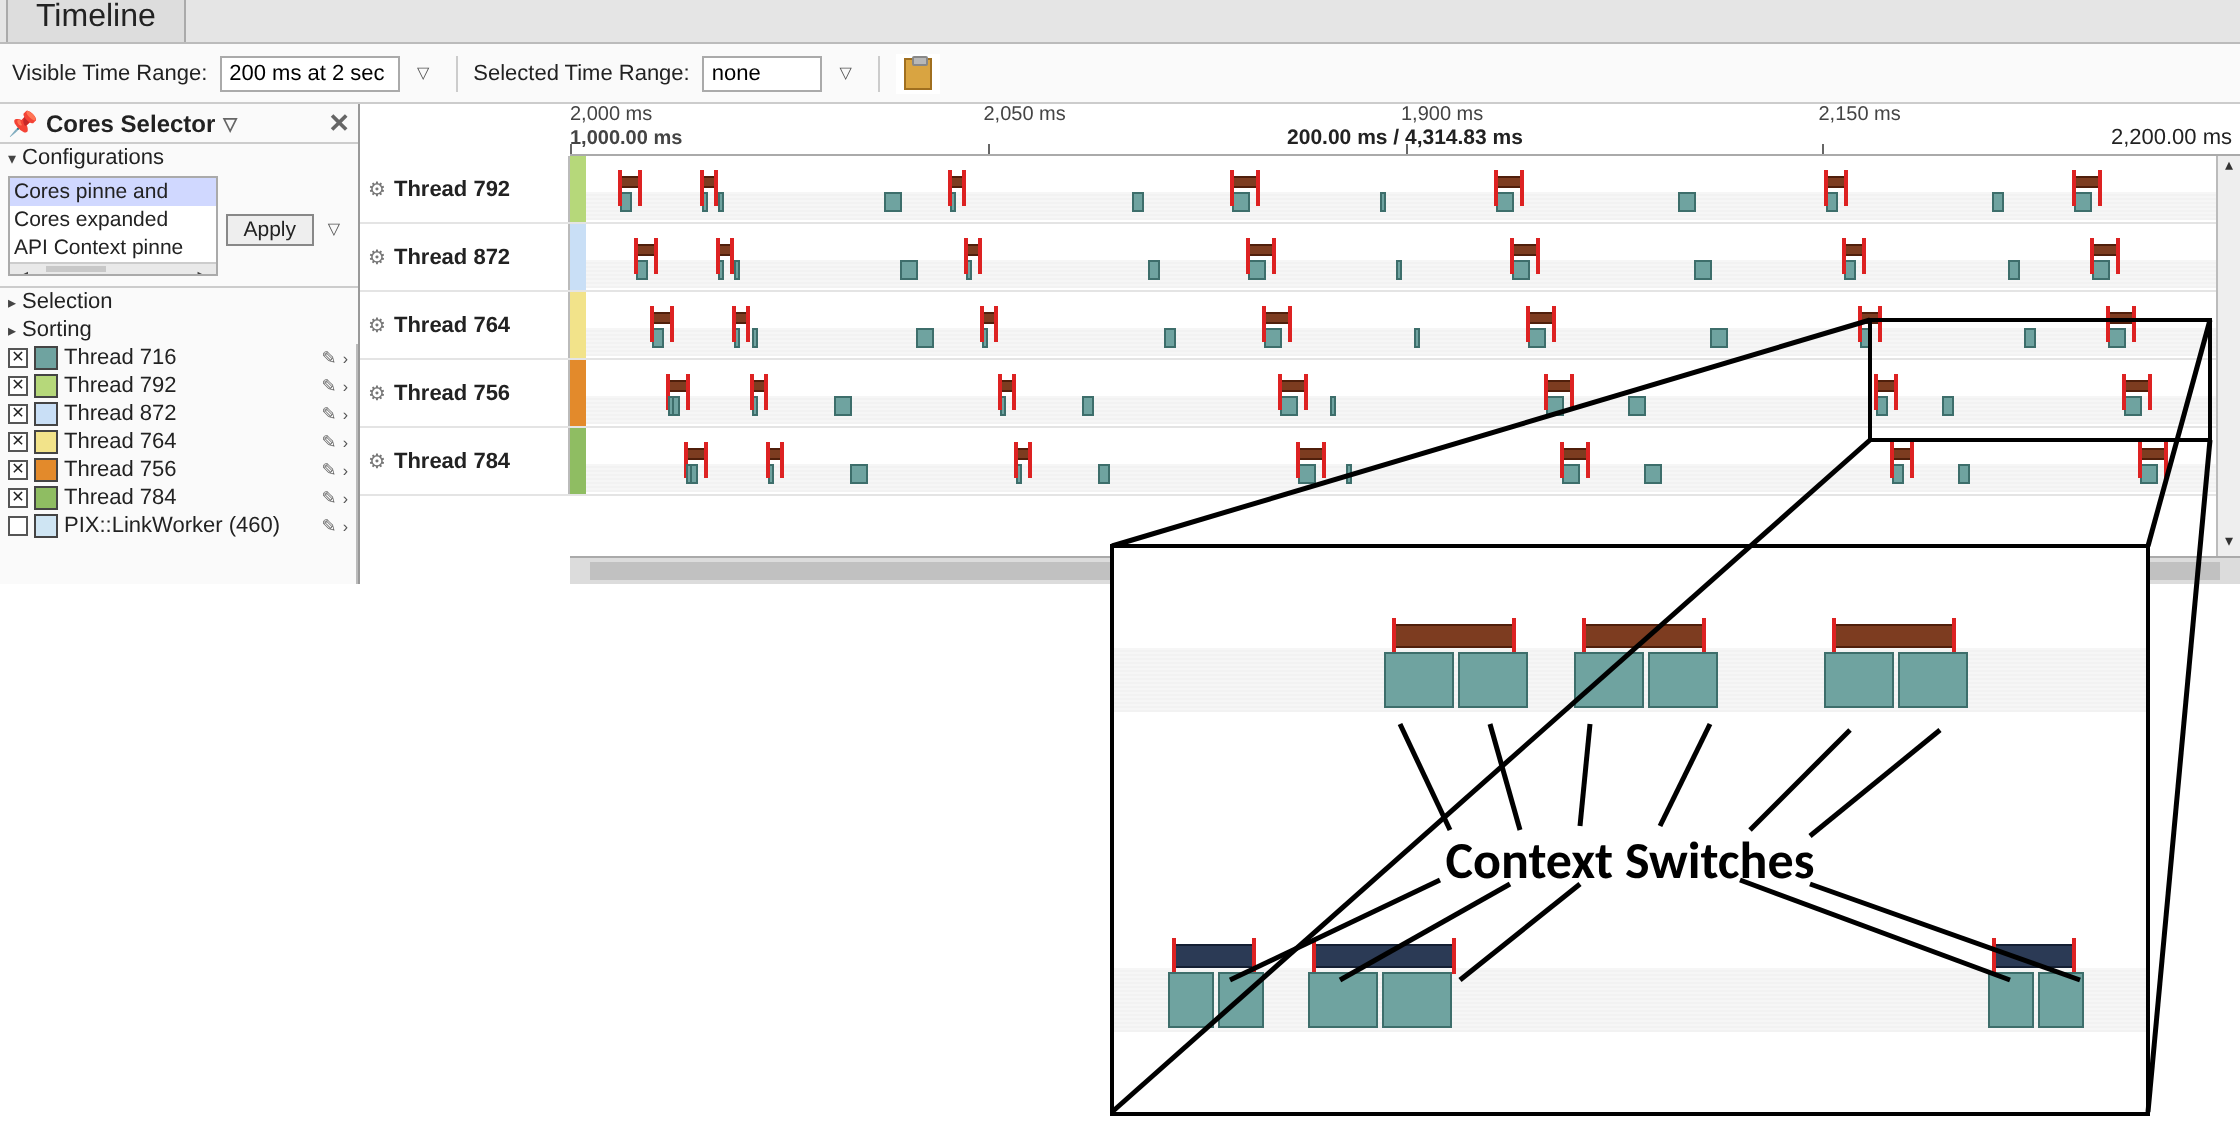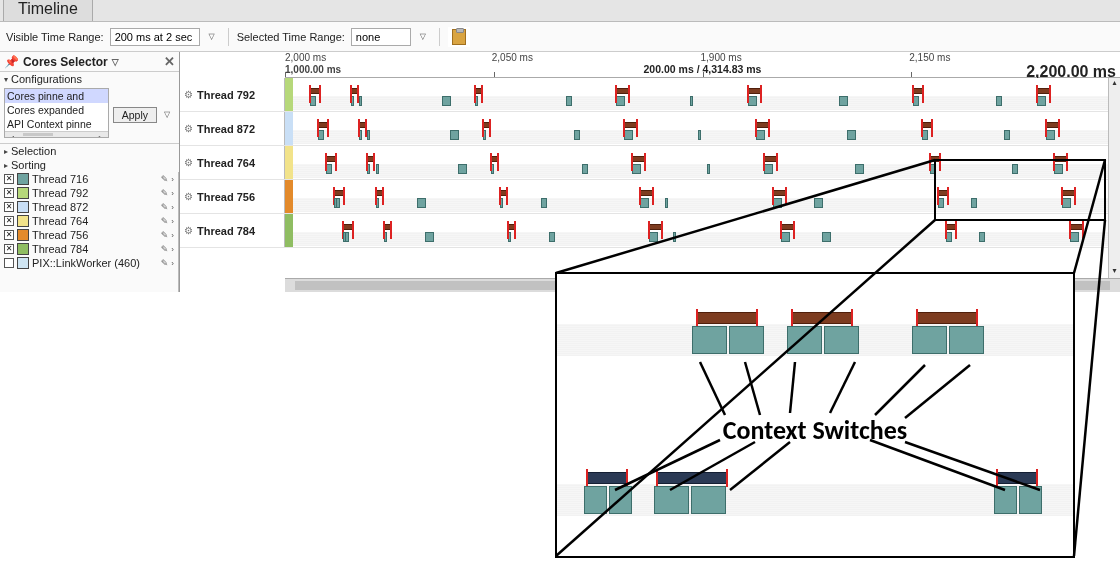--- a/index.html
+++ b/index.html
@@ -46,21 +46,21 @@
     .thread-item .lbl{ flex:1; }
     .thread-item .pencil{ font-size:9px; color:#666; cursor:pointer; }
     .thread-item .caret{ font-size:8px; color:#555; cursor:pointer;}
     
     .timeline-area{ flex:1; display:flex; flex-direction:column; position:relative; background:#fff; }
     .ruler{ height:26px; border-bottom:1px solid #aaa; position:relative; background:#fff; margin-left:105px; }
     .ruler .tick{ position:absolute; bottom:0; width:1px; height:5px; background:#666; }
     .ruler .tick-label{ position:absolute; top:0; font-size:10px; color:#444; transform:translateX(-2px);}
     .ruler .tick-label.bold{ font-weight:bold; }
     .ruler .center-text{ position:absolute; left:50%; transform:translateX(-50%); top:11px; font-weight:bold; font-size:10.5px;}
-    .ruler .end-label{ position:absolute; right:4px; top:11px; font-weight:bold; font-size:16px;text-align:right;}
+    .ruler .end-label{ position:absolute; right:4px; top:11px; font-weight:normal; font-size:11px;text-align:right;}
     .track-rows{ flex:1; overflow:hidden; position:relative;}
     .track-row{ display:flex; align-items:stretch; border-bottom:1px solid #e4e4e4; height:34px; }
     .track-label{ width:105px; display:flex; align-items:center; gap:4px; padding-left:4px; border-right:1px solid #bbb; background:#fff;}
     .gear{ font-size:10px; color:#777; }
     .track-label .name{ font-weight:bold; font-size:11px;}
     .color-bar{ width:8px; }
     .track-body{ flex:1; position:relative; background:#fff; overflow:hidden;}
     .lane-shade{ position:absolute; left:0; right:0; height:14px; background:repeating-linear-gradient(0deg,#f2f2f2,#f2f2f2 1px,#f6f6f6 1px,#f6f6f6 2px);}
     .seg{ position:absolute; height:10px; background:#6fa3a0; border:1px solid #3d6e6b; }
     .seg .cap-l,.seg .cap-r{ position:absolute; top:-4px; width:2px; height:18px; background:#d22; }

